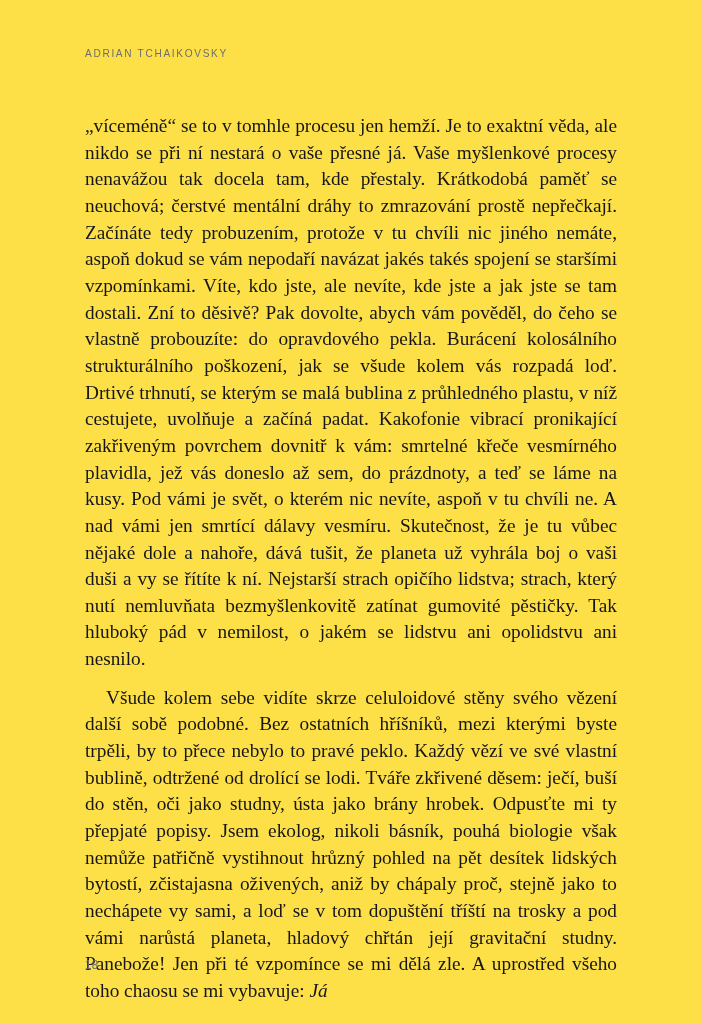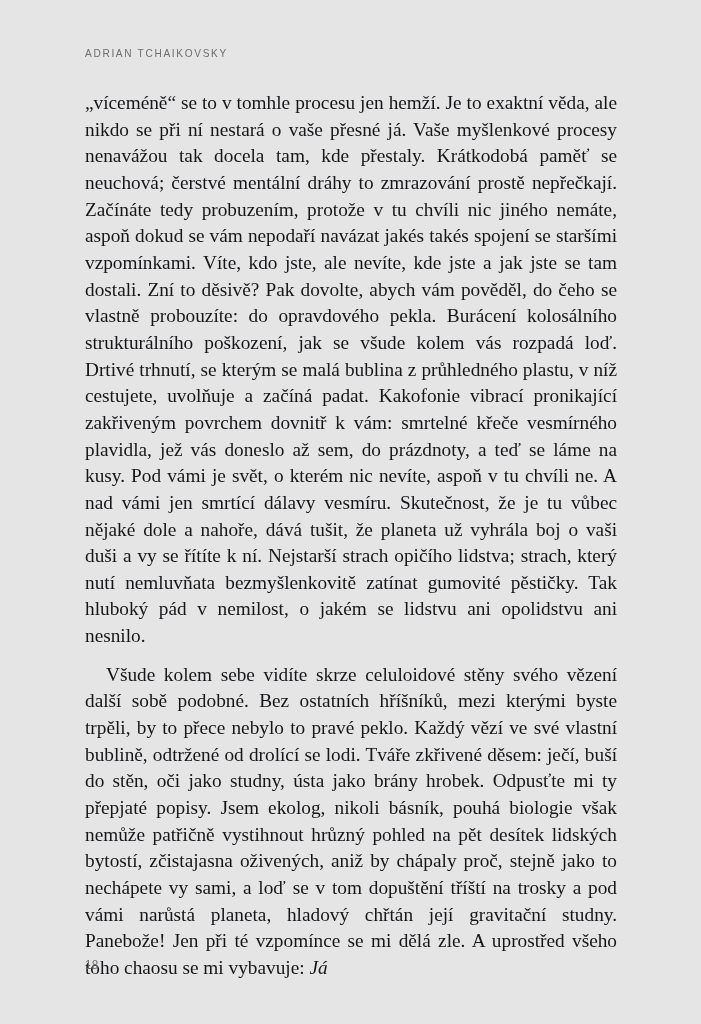--- a/index.html
+++ b/index.html
@@ -4,42 +4,42 @@
 <style>
   html, body {
     margin: 0;
     padding: 0;
     background: #ffffff;
   }
   .page {
     position: relative;
     width: 701px;
     height: 1024px;
-    background: #e5e5e5;
+    background: #fde047;
     overflow: hidden;
     box-sizing: border-box;
   }
   .running-header {
     position: absolute;
     left: 85px;
     top: 47px;
     font-family: "Liberation Sans", sans-serif;
     font-size: 11.5px;
     letter-spacing: 1.9px;
     color: #6e6e70;
     text-transform: uppercase;
     font-weight: 400;
     transform: scaleX(0.88);
     transform-origin: left center;
     white-space: nowrap;
   }
   .text-block {
     position: absolute;
     left: 85px;
-    top: 90px;
+    top: 113px;
     width: 532px;
     font-family: "Liberation Serif", "DejaVu Serif", serif;
     font-size: 19.3px;
     line-height: 26.65px;
     color: #16161a;
     text-align: justify;
     text-justify: inter-word;
     hyphens: manual;
     -webkit-hyphens: manual;
   }

